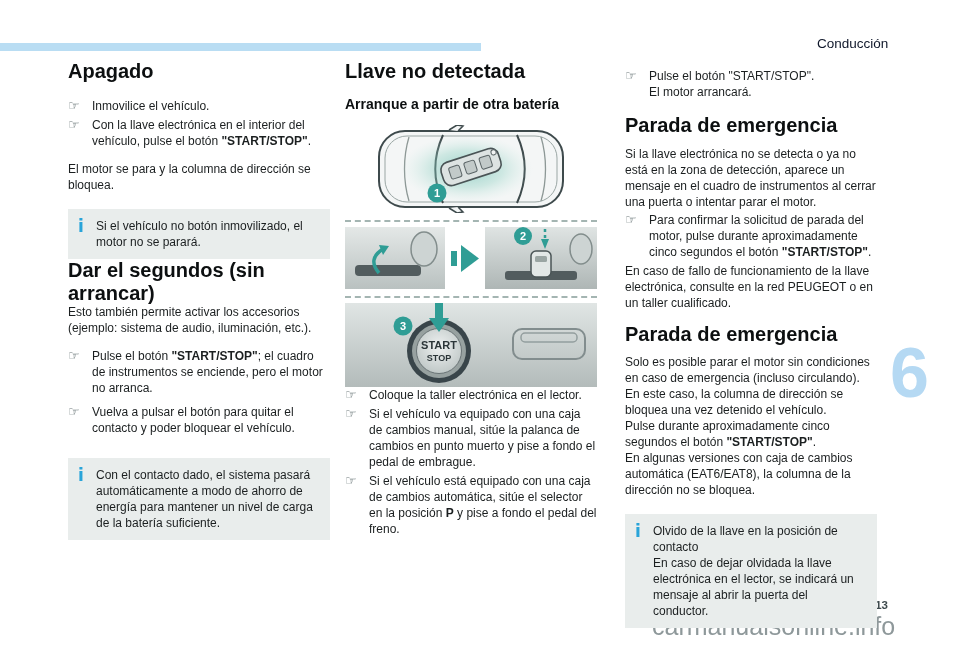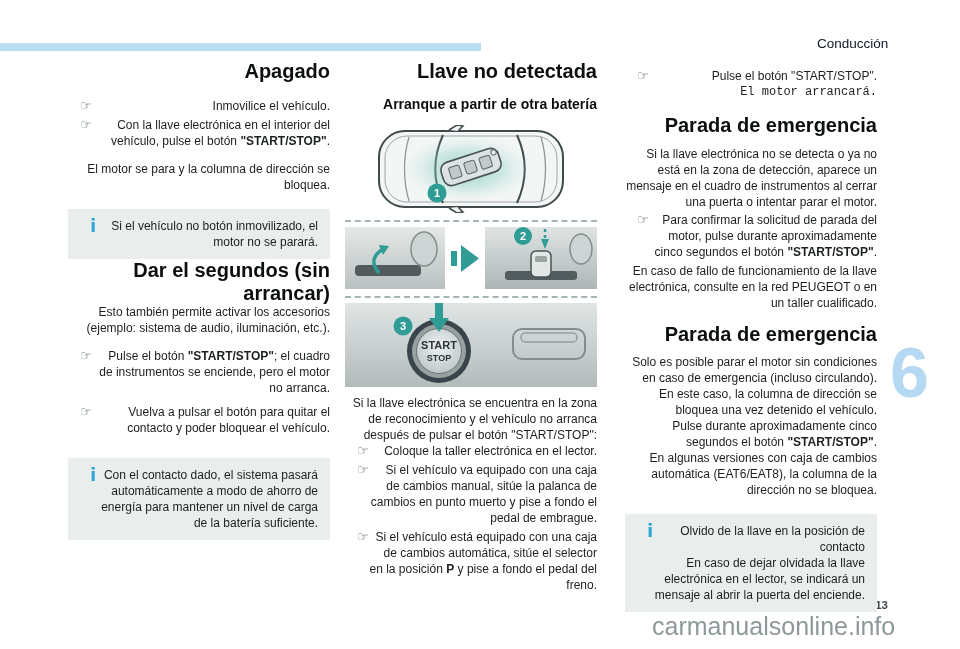--- a/index.html
+++ b/index.html
@@ -6,21 +6,21 @@
   body{width:960px;height:649px;position:relative;overflow:hidden;
        font-family:"Liberation Sans",sans-serif;color:#1b1f20;}
   .band{position:absolute;left:0;top:43px;width:481px;height:8px;background:#b9ddf3;}
   .hdr{position:absolute;top:36px;left:805px;font-size:13.5px;color:#0f172a;margin-left:12px;}
   .ch6{position:absolute;left:890px;top:338px;font-size:70px;font-weight:bold;
        color:#b5d9f3;line-height:1;}
   .pagenum{position:absolute;top:599px;left:800px;width:88px;text-align:right;
        font-size:11.5px;font-weight:bold;color:#3f4b4e;}
   .watermark{position:absolute;left:652px;top:612px;font-size:25px;color:#8e989a;}
 
-  .col{position:absolute;top:60px;font-size:12px;line-height:16px;text-align:right;}
+  .col{position:absolute;top:60px;font-size:12px;line-height:16px;}
   .col1{left:68px;width:262px;}
   .col2{left:345px;width:252px;}
   .col3{left:625px;width:252px;top:68px;}
 
   h1.sec{font-size:20px;line-height:1.12;font-weight:bold;margin:0;color:#0c0f10;}
   h2.sub{font-size:14px;font-weight:bold;margin:14px 0 0;color:#0c0f10;}
   p{margin:0;}
   .mt8{margin-top:8px;} .mt10{margin-top:10px;} .mt12{margin-top:12px;}
   .mt14{margin-top:14px;} .mt16{margin-top:16px;}
 
@@ -193,21 +193,20 @@
     <g>
       <circle cx="58" cy="23" r="9.5" fill="#2f9d95"></circle>
       <text class="badge-t" x="58" y="27" text-anchor="middle">3</text>
     </g>
     <g>
       <rect x="168" y="26" width="72" height="30" rx="9" fill="none" stroke="#828d8e" stroke-width="2"></rect>
       <rect x="176" y="30" width="56" height="9" rx="4" fill="none" stroke="#939e9e" stroke-width="1.5"></rect>
     </g>
   </svg>
 
-  <p class="mt8">Si la llave electrónica se encuentra en la zona de reconocimiento y el vehículo no arranca después de pulsar el botón "START/STOP":</p>
 
   <div>
     <div class="bullet">
       <span class="hand">☞</span>
       <span class="btext"><span>Coloque la taller electrónica en el lector.</span><b></b><span></span></span>
     </div>
     <div class="bullet">
       <span class="hand">☞</span>
       <span class="btext"><span>Si el vehículo va equipado con una caja de cambios manual, sitúe la palanca de cambios en punto muerto y pise a fondo el pedal de embrague.</span><b></b><span></span></span>
     </div>
@@ -216,21 +215,21 @@
       <span class="btext"><span>Si el vehículo está equipado con una caja de cambios automática, sitúe el selector en la posición </span><b>P</b><span> y pise a fondo el pedal del freno.</span></span>
     </div>
   </div>
 </div>
 
 <div class="col col3">
   <div class="bullet">
     <span class="hand">☞</span>
     <span class="btext">
       <span style="display:block;">Pulse el botón "START/STOP".</span>
-      <span style="display:block;font-family:Liberation Mono, monospace;">El motor arrancará.</span>
+      <span style="display:block;">El motor arrancará.</span>
     </span>
   </div>
 
   <h1 class="sec" style="margin-top:14px;">Parada de emergencia</h1>
   <p class="mt10">Si la llave electrónica no se detecta o ya no está en la zona de detección, aparece un mensaje en el cuadro de instrumentos al cerrar una puerta o intentar parar el motor.</p>
 
   <div class="bullet" style="margin-top:2px;">
     <span class="hand">☞</span>
     <span class="btext"><span>Para confirmar la solicitud de parada del motor, pulse durante aproximadamente cinco segundos el botón </span><b>"START/STOP"</b><span>.</span></span>
   </div>
@@ -239,16 +238,16 @@
   <h1 class="sec" style="margin-top:12px;">Parada de emergencia</h1>
   <p class="mt8">Solo es posible parar el motor sin condiciones en caso de emergencia (incluso circulando).</p>
   <p>En este caso, la columna de dirección se bloquea una vez detenido el vehículo.</p>
   <p><span>Pulse durante aproximadamente cinco segundos el botón </span><b>"START/STOP"</b><span>.</span></p>
   <p>En algunas versiones con caja de cambios automática (EAT6/EAT8), la columna de la dirección no se bloquea.</p>
 
   <div class="infobox" style="margin-top:16px;">
     <span class="iicon">i</span>
     <span class="itext">
       <span class="ititle" style="display:block;">Olvido de la llave en la posición de contacto</span>
-      <span>En caso de dejar olvidada la llave electrónica en el lector, se indicará un mensaje al abrir la puerta del enciende.</span>
+      <span>En caso de dejar olvidada la llave electrónica en el lector, se indicará un mensaje al abrir la puerta del conductor.</span>
     </span>
   </div>
 </div>
 
 </body></html>

